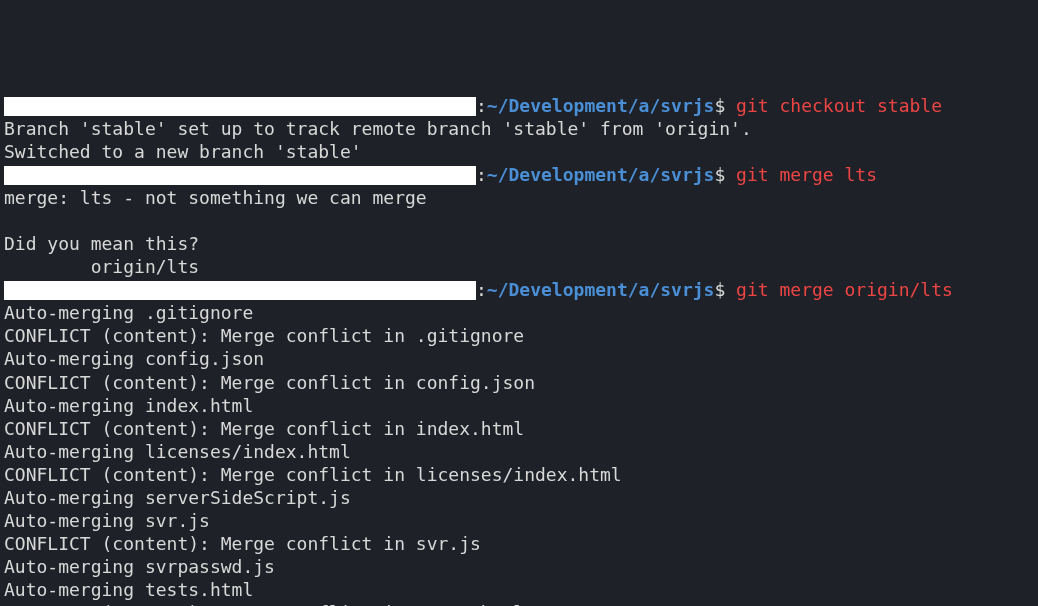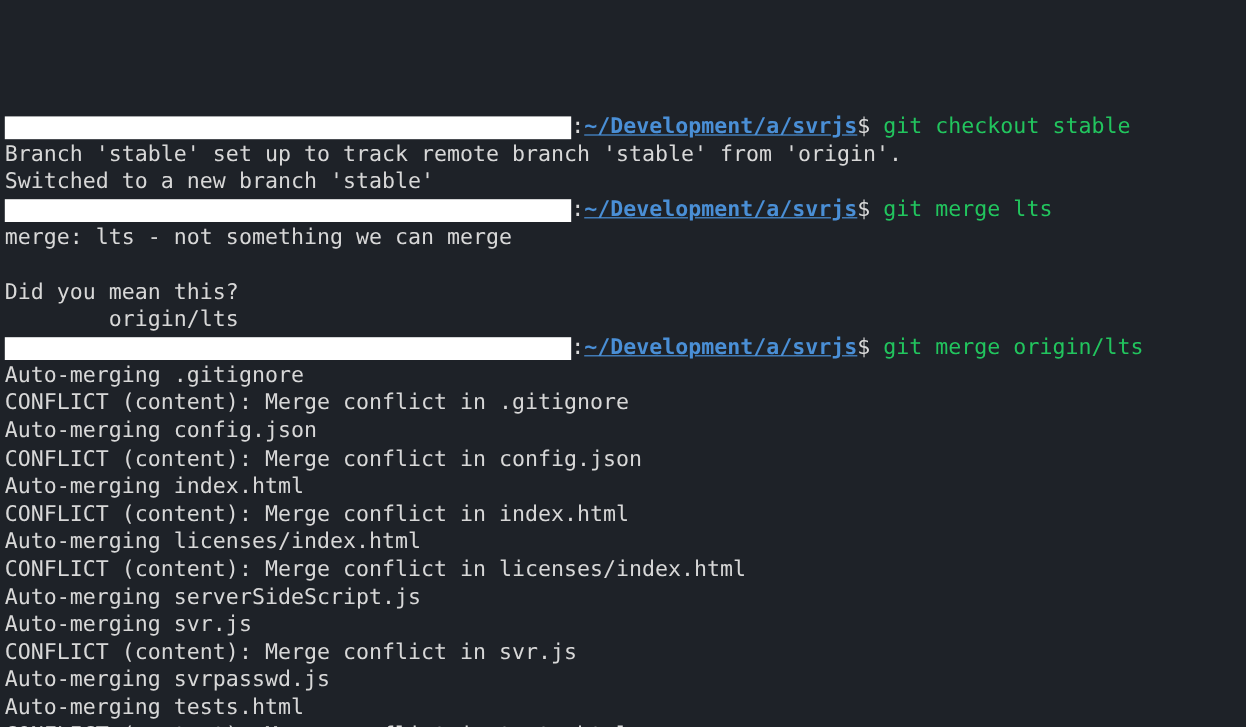--- a/index.html
+++ b/index.html
@@ -25,27 +25,26 @@
     .redacted {
       display: inline-block;
       background-color: #ffffff;
       height: 19px;
       vertical-align: text-bottom;
     }
     .r1 { width: 472px; }
     .path {
       color: #4a8fd6;
       font-weight: bold;
-      text-decoration: underline;
     }
     .dollar {
       color: #d8d8d8;
     }
     .cmd {
-      color: #22c55e;
+      color: #ef4444;
     }
     .colon {
       color: #d8d8d8;
     }
   </style>
 </head>
 <body>
 
 
 

